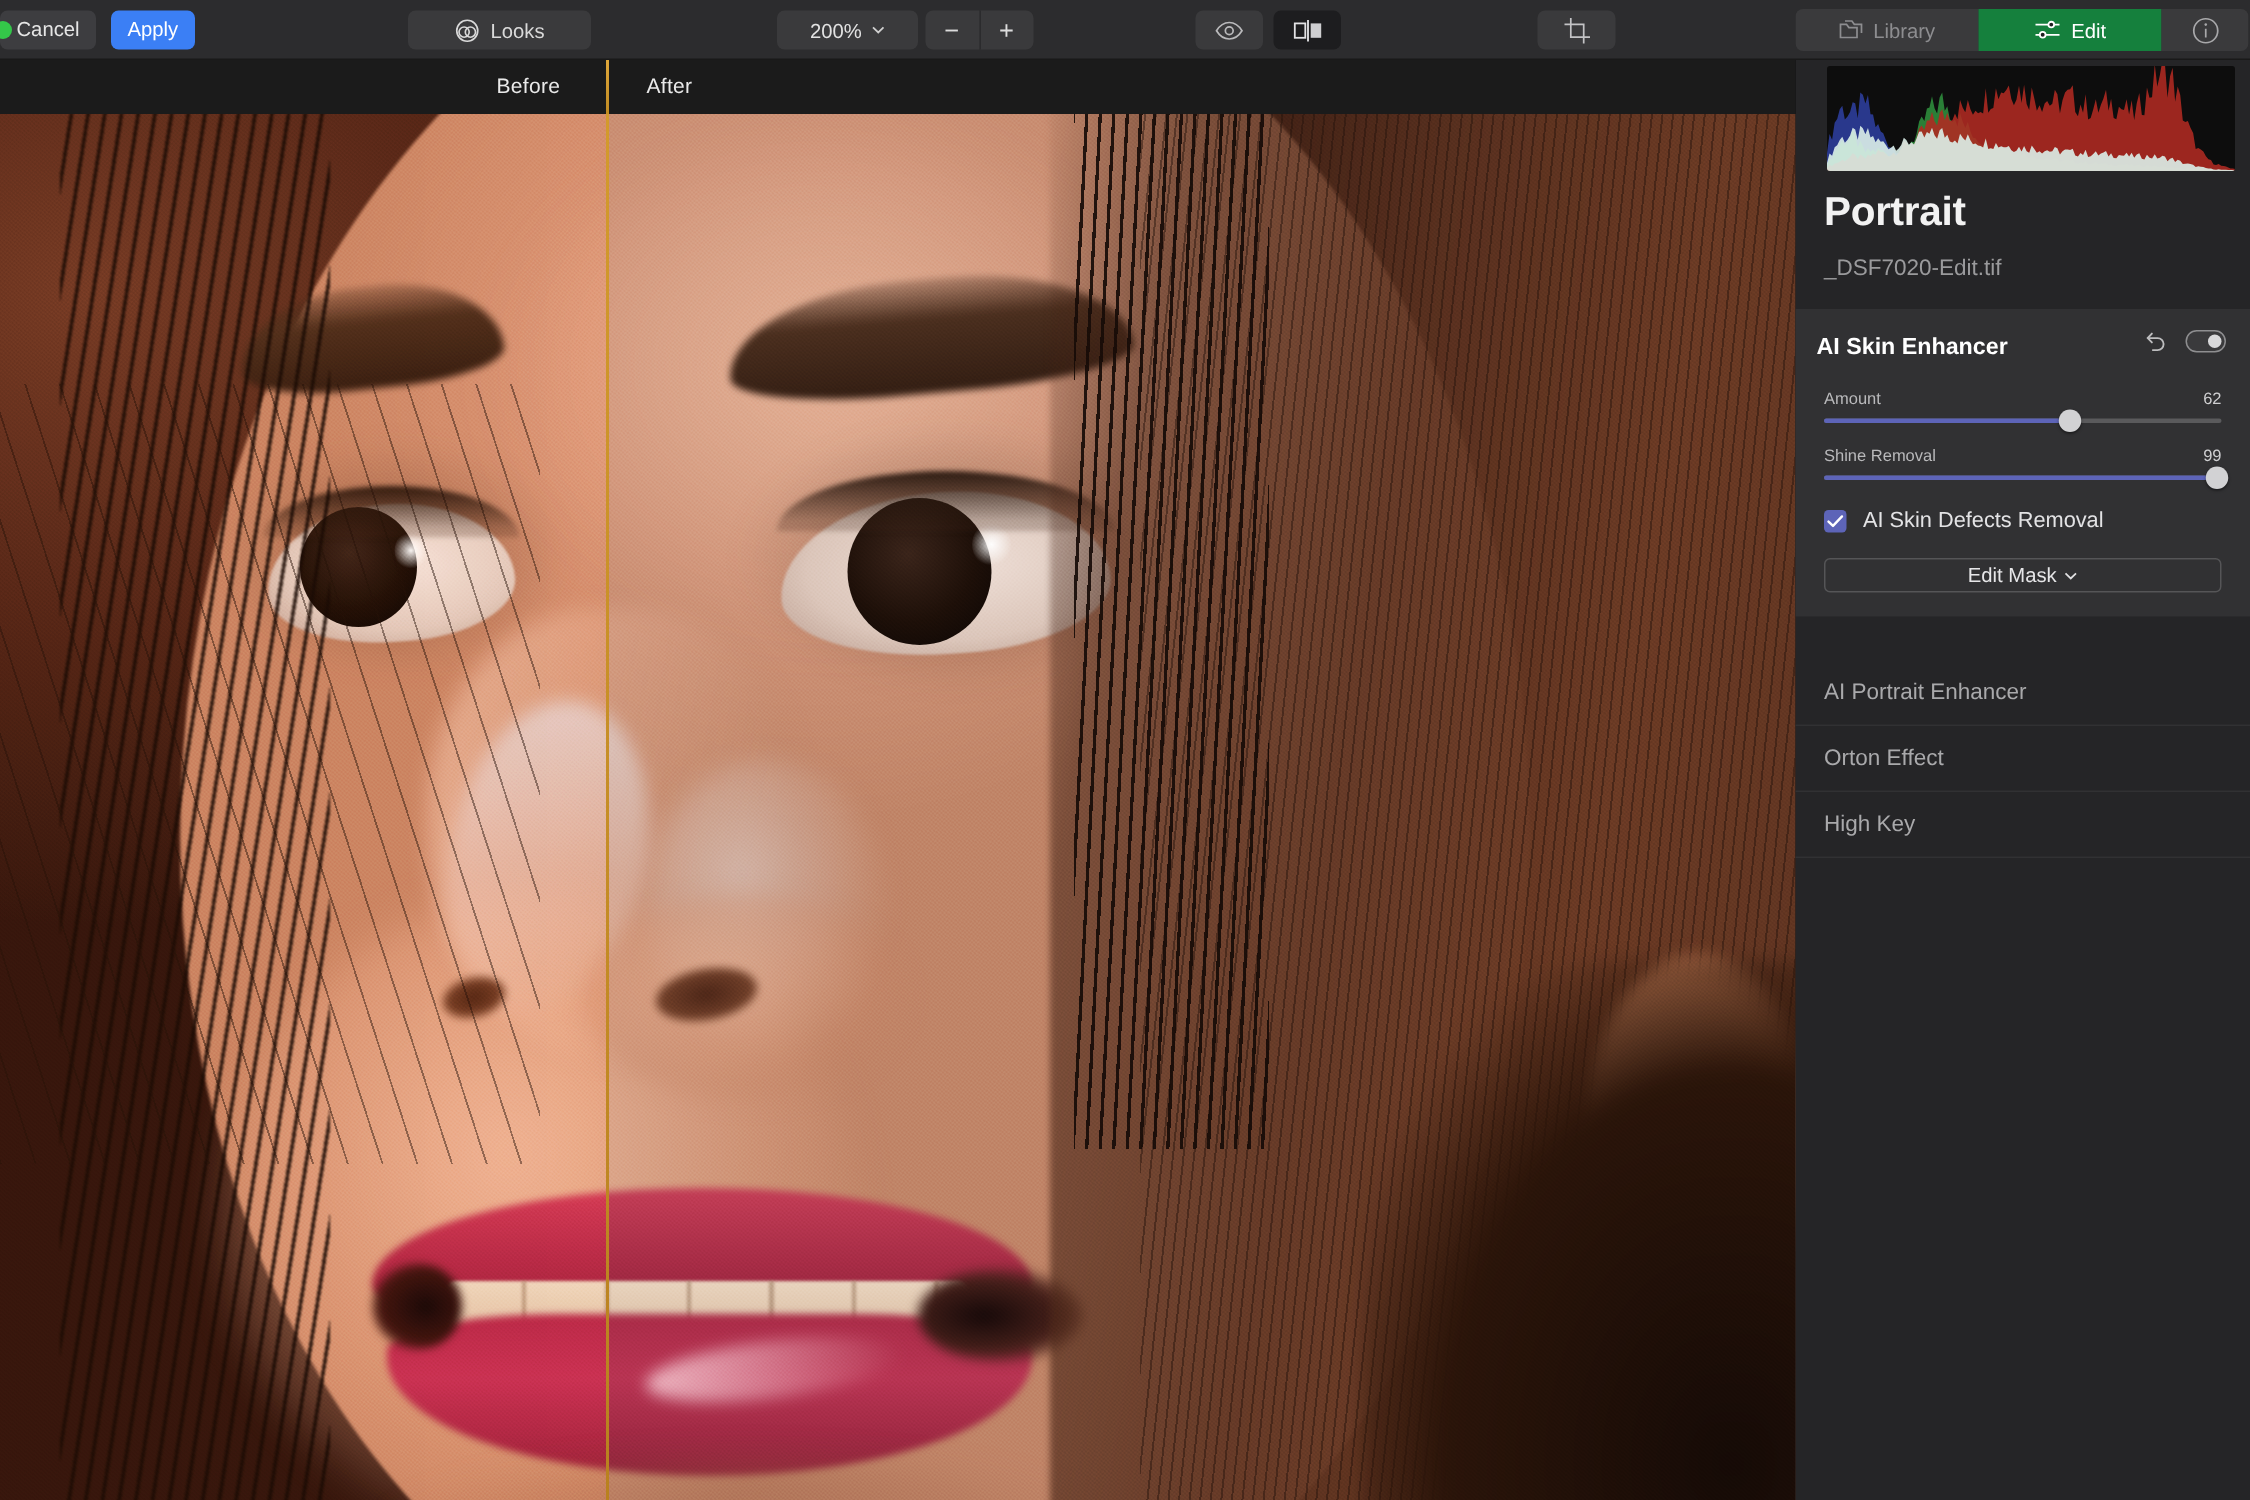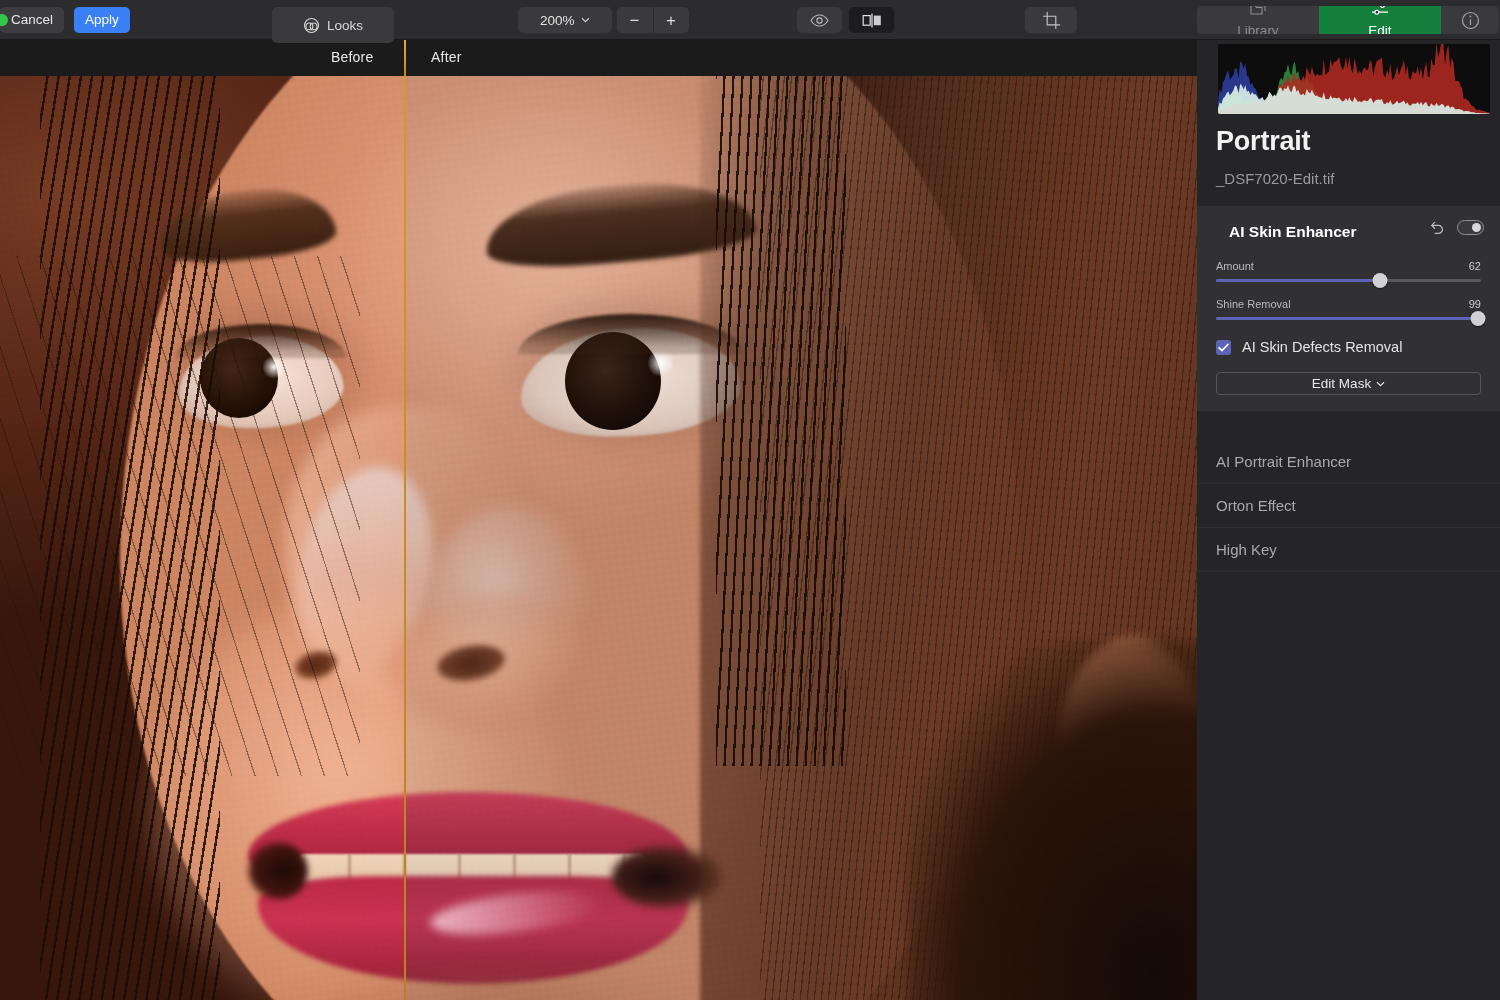--- a/index.html
+++ b/index.html
@@ -30,21 +30,21 @@
     display:flex; align-items:center; justify-content:center;
     font-size:13.5px; color:#e6e6e6; cursor:pointer;
     padding:0 11px; white-space:nowrap;
     border:none;
   }
   .tb-cancel { background:#3d3d40; }
   .tb-apply  { background:#3b7ff5; color:#fff; margin-left:10px; font-weight:400; }
 
   .tb-looks {
     position:absolute; left:272px; top:7px;
-    width:122px; height:36px; border-radius:5px;
+    width:122px; height:26px; border-radius:5px;
     background:#3a3a3c; color:#d9d9d9;
     display:flex; align-items:center; justify-content:center; gap:7px;
     font-size:13.5px; cursor:pointer;
   }
 
   .zoom-group { position:absolute; left:518px; top:7px; display:flex; align-items:center; gap:5px; }
   .zoom-pill {
     height:26px; border-radius:5px; background:#3a3a3c;
     display:flex; align-items:center; gap:6px;
     padding:0 22px; font-size:13.5px; color:#e2e2e2; cursor:pointer;
@@ -69,21 +69,21 @@
     width:52px; height:26px; border-radius:5px; background:#3a3a3c;
     display:flex; align-items:center; justify-content:center; cursor:pointer;
   }
 
   .mode-seg {
     position:absolute; left:1197px; top:6px;
     height:28px; display:flex; border-radius:5px; overflow:hidden;
   }
   .mode-item {
     display:flex; align-items:center; justify-content:center; gap:7px;
-    font-size:13.5px; cursor:pointer; background:#3a3a3c; color:#8d8d90;flex-direction:column;
+    font-size:13.5px; cursor:pointer; background:#3a3a3c; color:#8d8d90;
   }
   .mode-library { width:122px; }
   .mode-edit { width:122px; background:#15803d; color:#fff; }
   .mode-info { width:58px; background:#3a3a3c; }
 
   
   #canvas {
     position:absolute; left:0; top:40px;
     width:1197px; height:960px;
     background:#000; overflow:hidden;
@@ -356,21 +356,21 @@
     position:absolute; left:19px; top:130px;
     font-size:15px; color:#9a9a9c;
   }
 
   #tool-card {
     position:absolute; left:0; top:166px; width:303px;
     background:#313133;
     padding:14px 0 16px 0;
   }
   .tool-head {
-    position:relative; height:24px; padding:0 32px;
+    position:relative; height:24px; padding:0 14px;
     display:flex; align-items:center;
   }
   .tool-name { font-size:15.5px; font-weight:700; color:#fff; }
   .tool-actions { position:absolute; right:16px; top:0; display:flex; align-items:center; gap:12px; }
   .reset-ic { cursor:pointer; }
   .toggle {
     width:27px; height:15px; border-radius:8px;
     border:1px solid #8e8e90; background:#3a3a3c;
     position:relative; cursor:pointer;
   }

